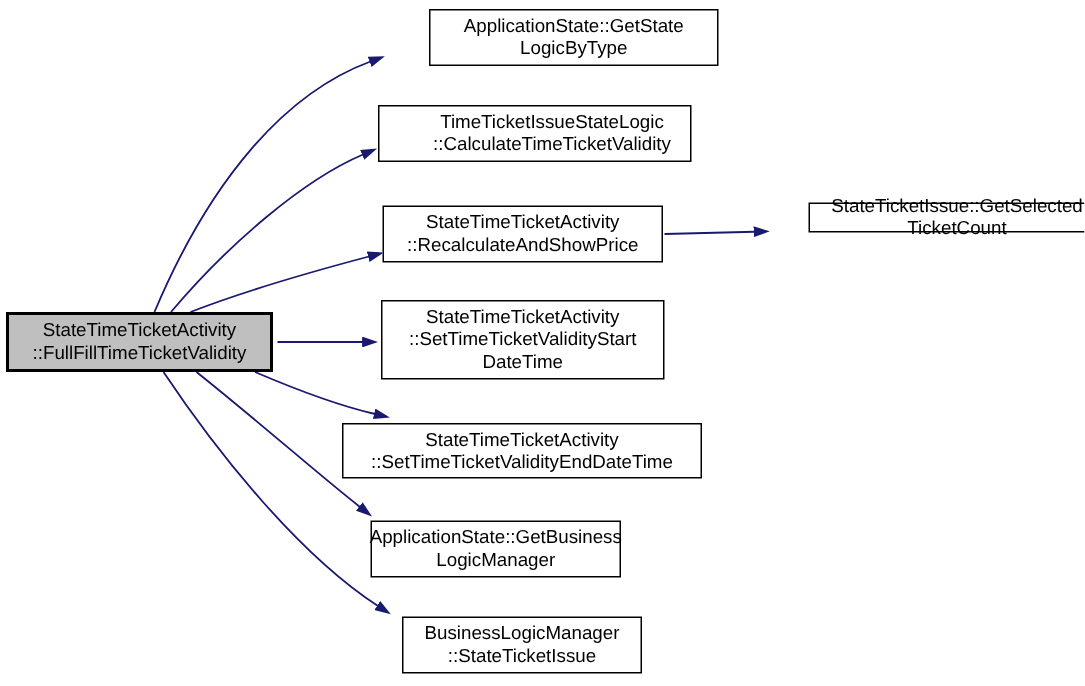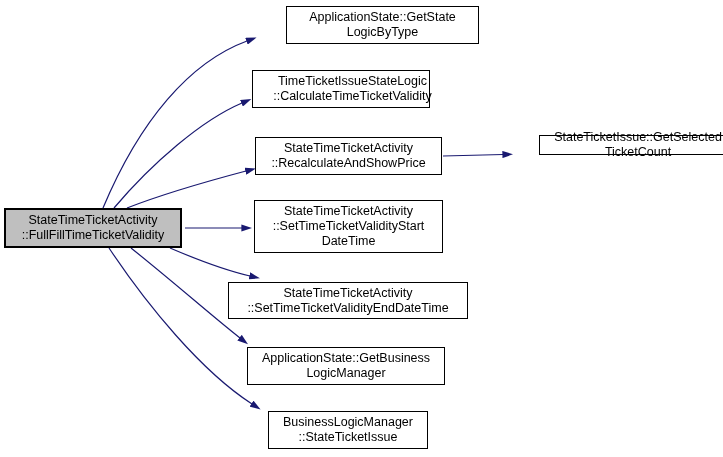--- a/index.html
+++ b/index.html
@@ -69,35 +69,35 @@
     <path class="edge" d="M 131 248 C 176 284, 212 316, 240 338" marker-end="url(#arrow)"></path>
     <path class="edge" d="M 109 248 C 147 305, 201 371, 252 404" marker-end="url(#arrow)"></path>
   </svg>
 
   <div class="node highlight" style="left:4px; top:208px; width:178px; height:40px;">StateTimeTicketActivity
 ::FullFillTimeTicketValidity</div>
 
   <div class="node" style="left:258px; top:6px; width:193px; height:38px;margin-left:28px;">ApplicationState::GetState
 LogicByType</div>
 
-  <div class="node" style="left:252px; top:70px; width:178px; height:38px;padding-left:27px;">TimeTicketIssueStateLogic
+  <div class="node" style="left:252px; top:70px; width:209px; height:38px;padding-left:27px;">TimeTicketIssueStateLogic
 ::CalculateTimeTicketValidity</div>
 
   <div class="node" style="left:255px; top:137px; width:187px; height:38px;">StateTimeTicketActivity
 ::RecalculateAndShowPrice</div>
 
   <div class="node" style="left:539px; top:135px; width:198px; height:20px;">StateTicketIssue::GetSelected
 TicketCount</div>
 
   <div class="node" style="left:254px; top:200px; width:189px; height:53px;">StateTimeTicketActivity
 ::SetTimeTicketValidityStart
 DateTime</div>
 
   <div class="node" style="left:228px; top:282px; width:240px; height:37px;">StateTimeTicketActivity
 ::SetTimeTicketValidityEndDateTime</div>
 
-  <div class="node" style="left:247px; top:347px; width:198px; height:38px;">ApplicationState::GetBusiness
+  <div class="node" style="left:247px; top:347px; width:167px; height:38px;">ApplicationState::GetBusiness
 LogicManager</div>
 
   <div class="node" style="left:268px; top:411px; width:160px; height:38px;">BusinessLogicManager
 ::StateTicketIssue</div>
 
 </div>
 
 </body></html>

